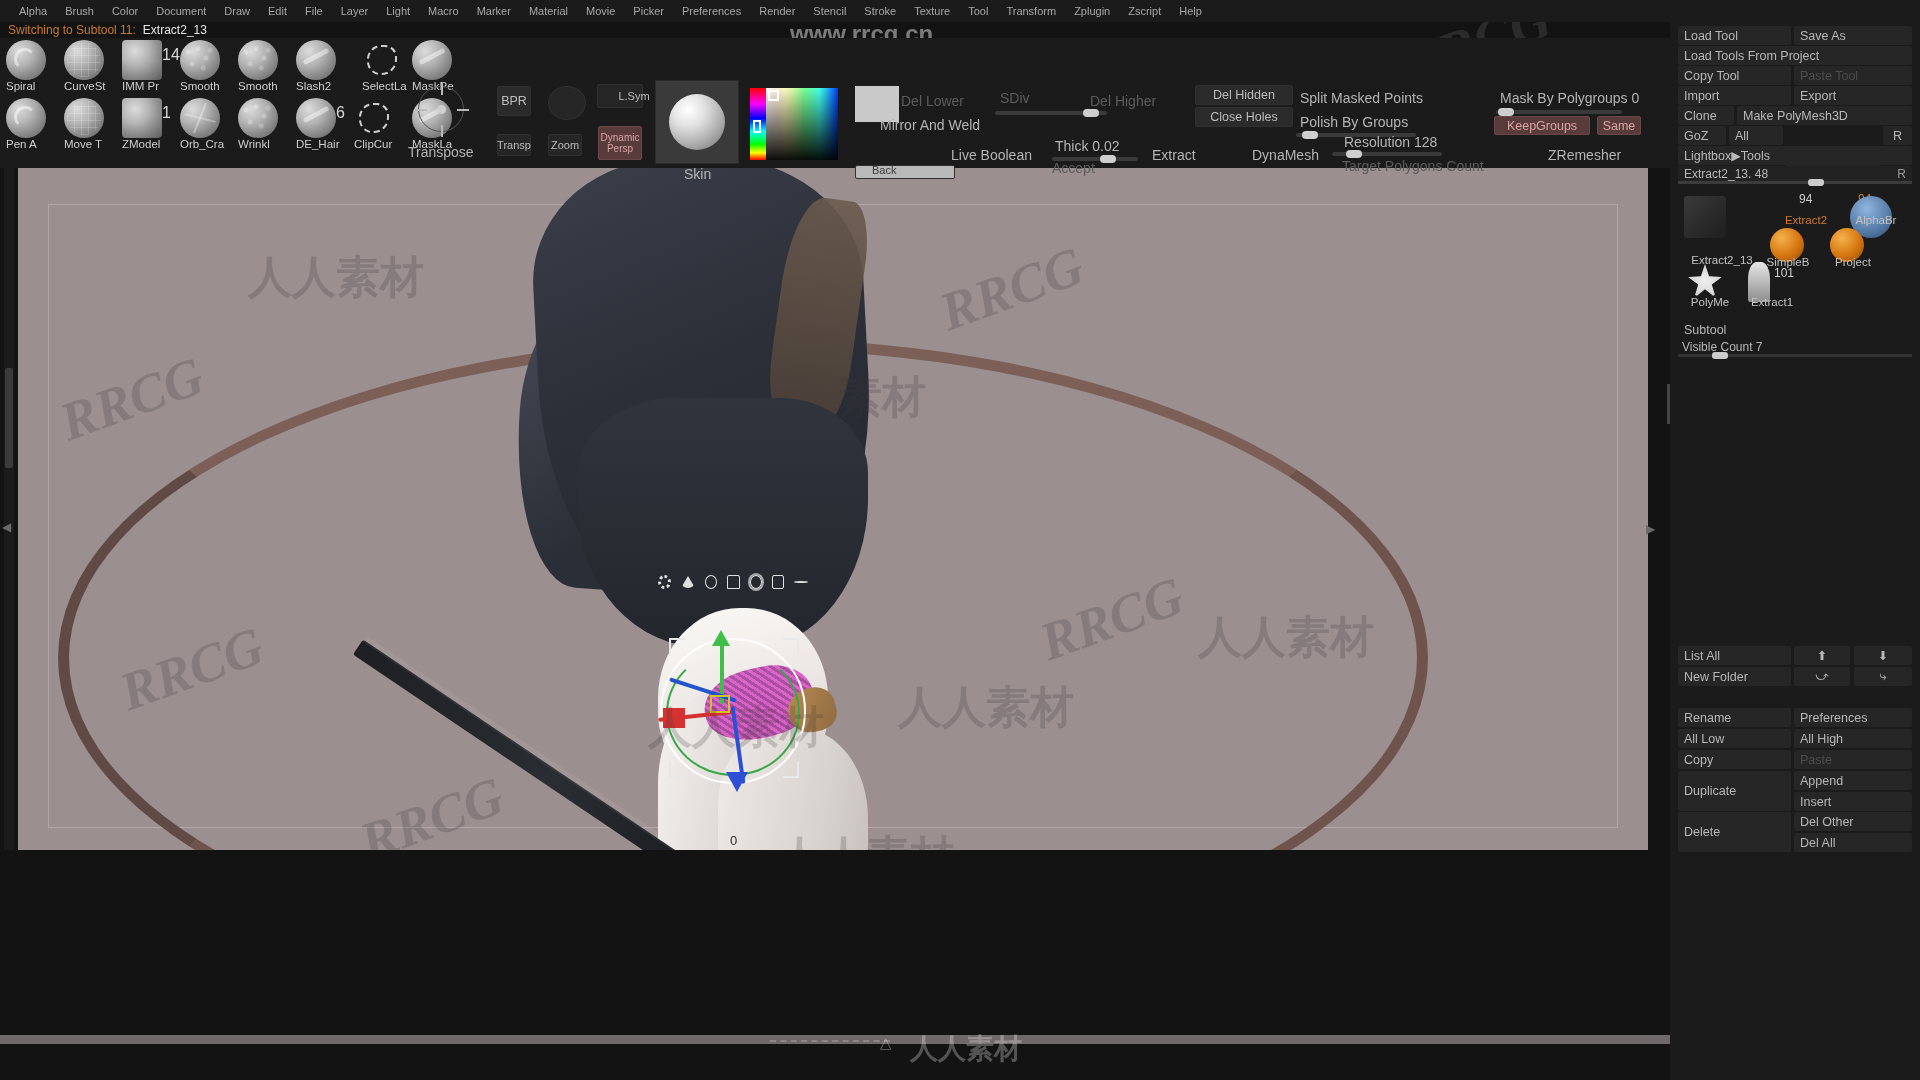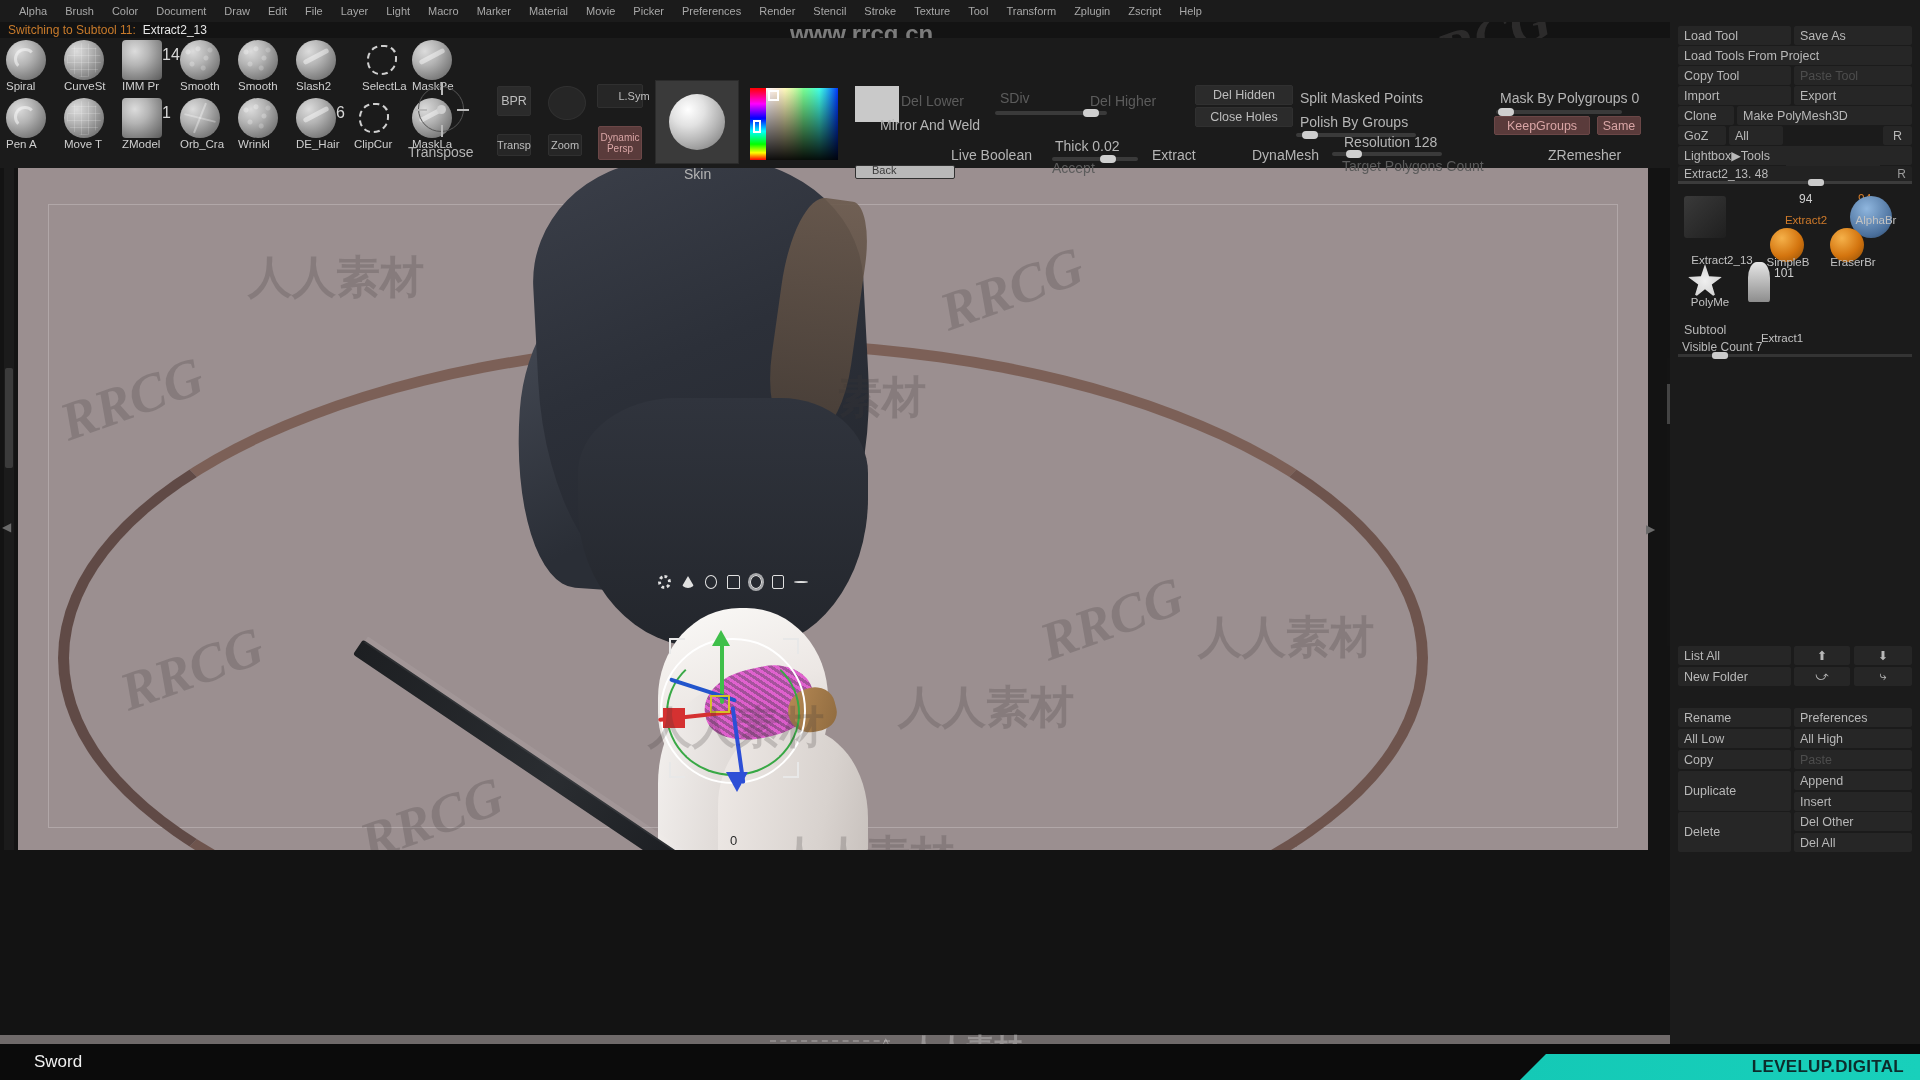--- a/index.html
+++ b/index.html
@@ -755,27 +755,27 @@
     <div class="bt-num" style="left:129px; top:192px;">94</div>
     <div class="bt-num hl" style="left:188px; top:192px;">94</div>
     <div class="brushthumb" style="left:180px; top:196px; background:radial-gradient(circle at 40% 30%,#8fb6de,#4a6f9b 70%,#2a3f59 100%);"></div>
     <div class="bt-label" style="left:4px; top:254px; width:96px;">Extract2_13</div>
     <div class="bt-label hl" style="left:100px; top:214px; width:72px;">Extract2</div>
     <div class="bt-label" style="left:166px; top:214px; width:80px;">AlphaBr</div>
 
     <div class="brushthumb orange" style="left:100px; top:228px; width:34px; height:34px;"></div>
     <div class="brushthumb orange" style="left:160px; top:228px; width:34px; height:34px;"></div>
     <div class="bt-label" style="left:86px; top:256px; width:64px;">SimpleB</div>
-    <div class="bt-label" style="left:146px; top:256px; width:74px;">EraserBr</div>
+    <div class="bt-label" style="left:146px; top:256px; width:74px;">Project</div>
 
     <div class="brushthumb" style="left:18px; top:264px; width:34px; height:34px; background:radial-gradient(circle,#efefef,#c7c7c7); clip-path:polygon(50% 0,62% 36%,100% 38%,70% 60%,82% 100%,50% 74%,18% 100%,30% 60%,0 38%,38% 36%);"></div>
     <div class="brushthumb" style="left:78px; top:262px; width:22px; height:40px; border-radius:40% 40% 8% 8%; background:linear-gradient(180deg,#e6e6e6,#8d8d8d);"></div>
     <div class="bt-num" style="left:104px; top:266px;">101</div>
     <div class="bt-label" style="left:0px; top:296px; width:80px;">PolyMe</div>
-    <div class="bt-label" style="left:72px; top:296px; width:80px;margin-top:36px;">Extract1</div>
+    <div class="bt-label" style="left:62px; top:296px; width:80px;">Extract1</div>
 
     <div class="section-label" style="left:14px; top:323px;">Subtool</div>
 
     <div class="rslider" style="left:8px; top:339px; width:234px; background:transparent;">
       <span class="lbl" style="left:4px;">Visible Count 7</span>
       <div class="bar" style="background:#343434;"></div>
         <div class="knb" style="left:34px;"></div>
     </div>
   </div>
 
@@ -889,20 +889,14 @@
     <div class="rbtn" style="left:8px; top:166px; width:113px; height:40px;">Delete</div>
     <div class="rbtn" style="left:124px; top:166px; width:118px;">Del Other</div>
     <div class="rbtn" style="left:124px; top:187px; width:118px;">Del All</div>
   </div>
 
   <div class="bottomline"></div>
   <div class="bottomdash"></div>
   <div class="centerlogo">△</div>
   <div class="wm cn" style="left:910px; top:1030px; font-size:28px; color:rgba(255,255,255,.28);">人人素材</div>
 
-  <div class="bottombar">
-    <div class="title">Sword</div>
-    <div class="brand">
-      <div class="txt">LEVELUP.DIGITAL</div>
-    </div>
-  </div>
 
 </div>
 
 </body></html>

